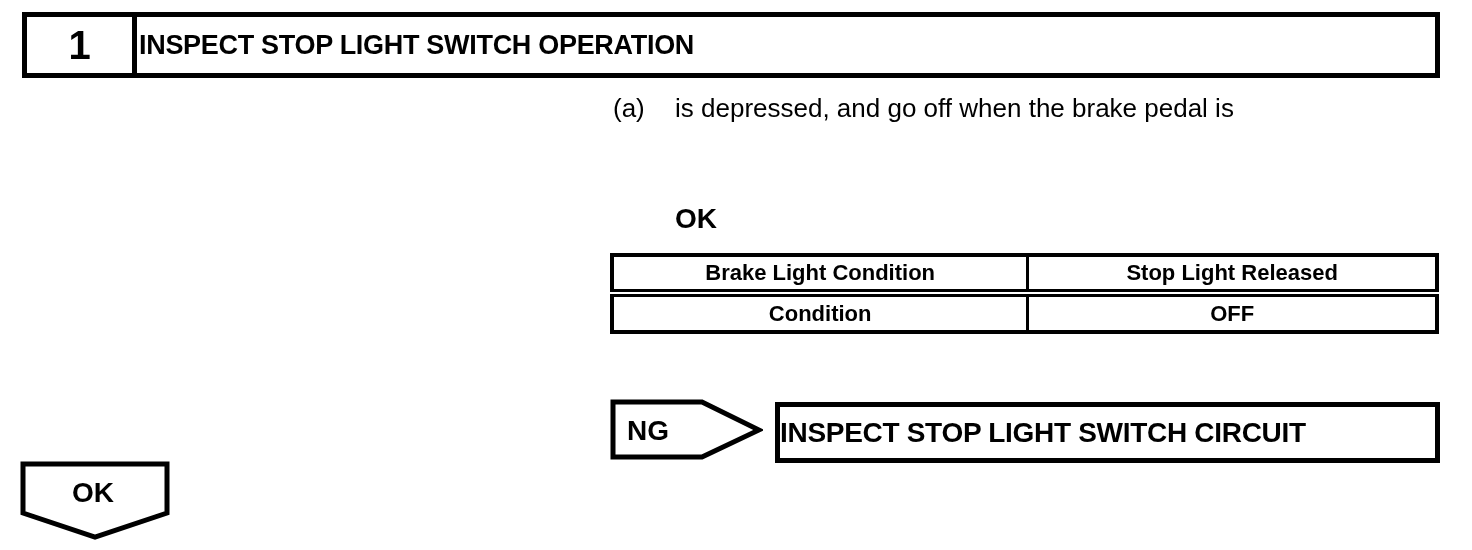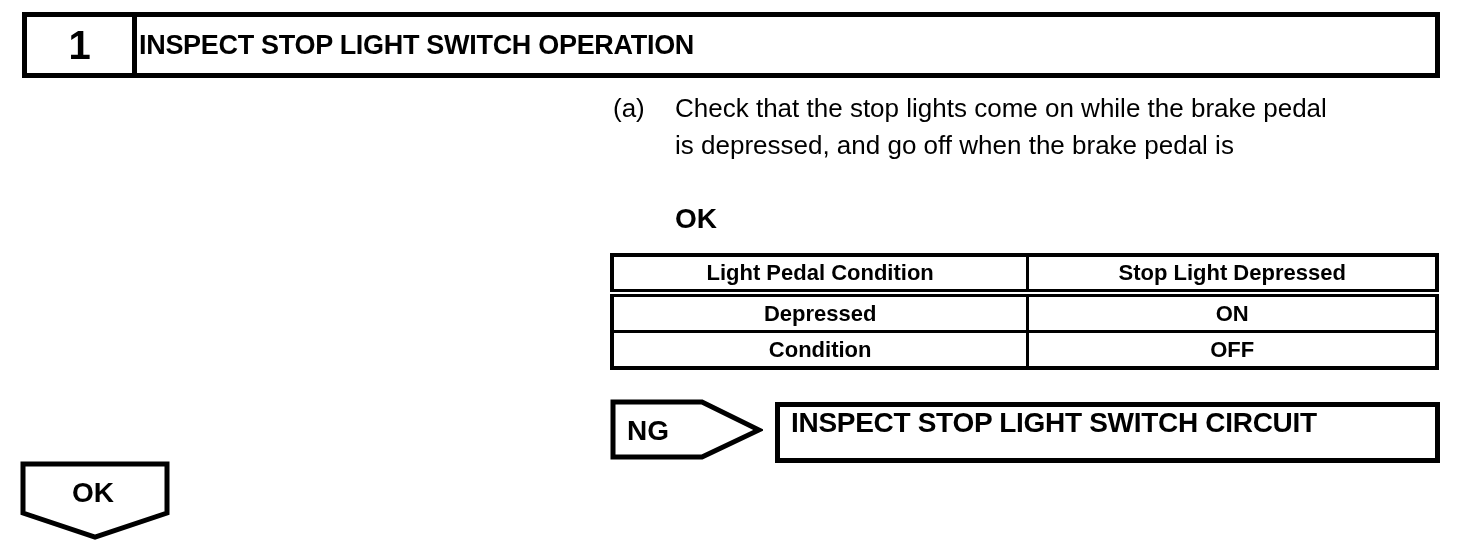--- a/index.html
+++ b/index.html
@@ -89,22 +89,21 @@
   .ng-arrow-svg {
     position: absolute;
     left: 610px; top: 399px;
   }
   .ng-action-box {
     position: absolute;
     left: 775px; top: 402px;
     width: 665px; height: 61px;
     border: 5px solid #000;
     box-sizing: border-box;
-    display: flex; 
-    padding-left: 11px;
+    display: flex; align-items: center;
     font-size: 28px; font-weight: bold;
     letter-spacing: -0.3px;
     white-space: nowrap;
     background: #fff;
   }
 
   
   .ok-arrow-svg {
     position: absolute;
     left: 20px; top: 461px;
@@ -122,42 +121,37 @@
 
 <div class="page">
 
   <div class="step-header">
     <div class="step-number">1</div>
     <div class="step-title">INSPECT STOP LIGHT SWITCH OPERATION</div>
   </div>
 
   <div class="inst-marker">(a)</div>
   <div class="inst-lines">
-    <div>Check that the stop lights come on while the brake pedal</div>
     <div>is depressed, and go off when the brake pedal is</div>
   </div>
   <div class="ok-result">OK</div>
 
   <div class="cond-table-wrap">
     <table class="cond-table">
       <colgroup>
           <col class="col-left">
           <col class="col-right">
         </colgroup>
       <thead>
         <tr>
-          <th>Light Pedal Condition</th>
-          <th>Stop Light Depressed</th>
+          <th>Brake Light Condition</th>
+          <th>Stop Light Released</th>
         </tr>
       </thead>
       <tbody>
-        <tr>
-          <td>Depressed</td>
-          <td>ON</td>
-        </tr>
         <tr>
           <td>Condition</td>
           <td>OFF</td>
         </tr>
       </tbody>
     </table>
   </div>
 
   <svg class="ng-arrow-svg" width="153" height="62" viewBox="0 0 153 62">
     <polygon points="3,3 92,3 149,31 92,58 3,58" fill="#ffffff" stroke="#000000" stroke-width="5"></polygon>

